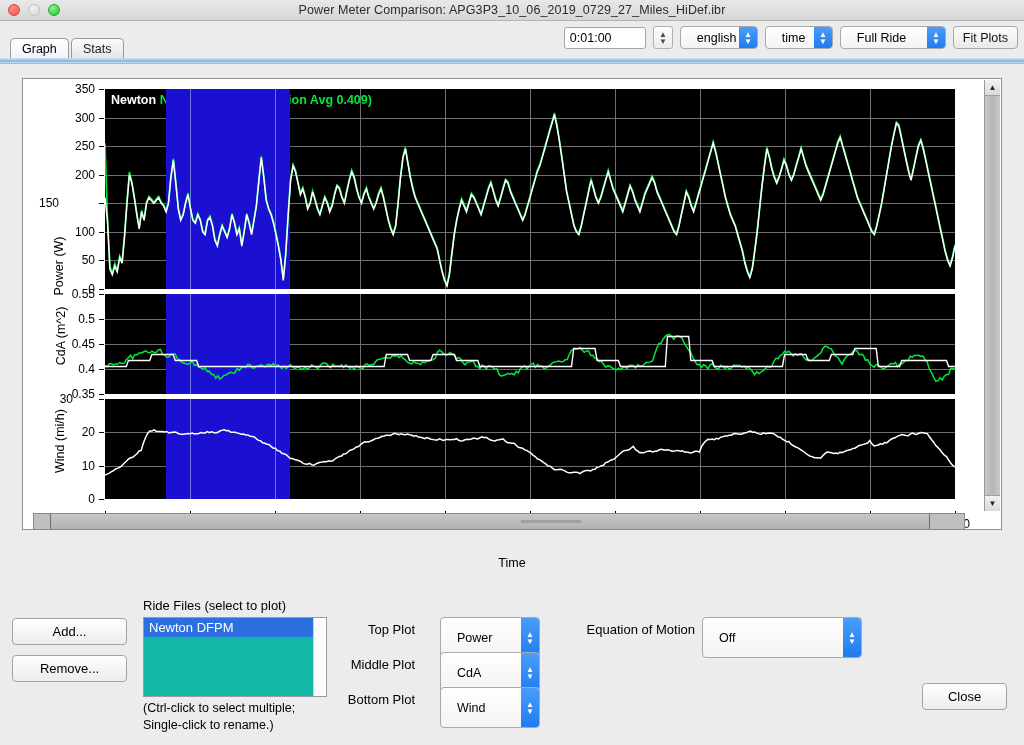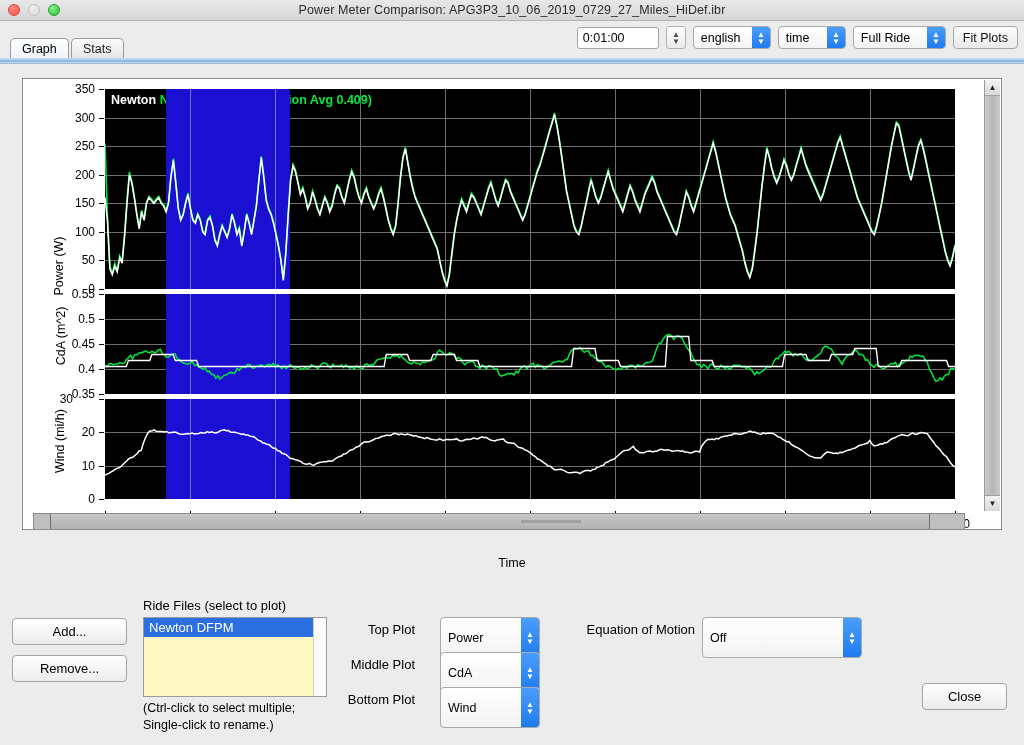--- a/index.html
+++ b/index.html
@@ -47,21 +47,21 @@
   .stepper {
     width: 20px; height: 23px; border: 1px solid #b0b0b0; border-radius: 3px;
     background: linear-gradient(to bottom,#fdfdfd,#ebebeb);
     display: flex; flex-direction: column; align-items: center; justify-content: center;
     line-height: 7px; font-size: 8px; color: #4a4a4a;
   }
   .popup {
     height: 23px; border: 1px solid #a9a9a9; border-radius: 4px;
     background: linear-gradient(to bottom,#ffffff,#f3f3f3);
     display: flex; align-items: center; position: relative; overflow: hidden;
-    padding-left: 7px; padding-right: 22px;
+    padding-left: 16px; padding-right: 22px;
     font-size: 12.5px; color: #000;
     font-family: "Liberation Sans", sans-serif;
   }
   .popup .arrows {
     position: absolute; right: 0; top: 0; width: 18px; height: 100%;
     background: linear-gradient(to bottom,#4a9dfb,#1f7bf0);
     display: flex; flex-direction: column; align-items: center; justify-content: center;
     color: #fff; font-size: 8px; line-height: 7px;
   }
   .btn {
@@ -152,21 +152,21 @@
     position: absolute; width: 115px; height: 27px;
     border: 1px solid #a4a4a4; border-radius: 4px;
     background: linear-gradient(to bottom,#ffffff,#ececec);
     font-size: 13px; color: #000;
     display: flex; align-items: center; justify-content: center;
     font-family: "Liberation Sans", sans-serif;
   }
   #list-title { position: absolute; left: 143px; top: 598px; font-size: 13px; color: #000; }
   #ride-list {
     position: absolute; left: 143px; top: 617px; width: 184px; height: 80px;
-    background: #fef9c3; border: 1px solid #9b9b9b; overflow: hidden;
+    background: #14b8a6; border: 1px solid #9b9b9b; overflow: hidden;
   }
   .list-item {
     height: 19px; line-height: 19px; padding-left: 5px;
     font-size: 13px; color: #000;
   }
   .list-item.selected { background: #2b6fe0; color: #fff; }
   #ride-list-sb {
     position: absolute; right: 0; top: 0; width: 13px; height: 100%;
     background: #fbfbfb; border-left: 1px solid #cfcfcf;
   }
@@ -209,21 +209,21 @@
           <span>▼</span>
       </span>
     </div>
     <div class="popup" style="width:68px">
       <span>time</span>
       <span class="arrows">
         <span>▲</span>
           <span>▼</span>
       </span>
     </div>
-    <div class="popup" style="width:93px">
+    <div class="popup" style="width:106px">
       <span>Full Ride</span>
       <span class="arrows">
         <span>▲</span>
           <span>▼</span>
       </span>
     </div>
     <div class="btn">Fit Plots</div>
   </div>
 </div>
 
@@ -237,21 +237,21 @@
   <div id="plot-stack">
 
     <div class="axis-label" style="left:-14px; top:180px; width:100px; text-align:center; transform:rotate(-90deg);">Power (W)</div>
     <div id="power-yticks">
         <div class="ytick" style="top: 210px; right: 871px;">0</div>
         <div class="tickmark" style="top: 210px; left: 76px;"></div>
         <div class="ytick" style="top: 181.429px; right: 871px;">50</div>
         <div class="tickmark" style="top: 181.429px; left: 76px;"></div>
         <div class="ytick" style="top: 152.857px; right: 871px;">100</div>
         <div class="tickmark" style="top: 152.857px; left: 76px;"></div>
-        <div class="ytick" style="top: 124.286px; right: 871px;">150</div>
+        <div class="ytick" style="top: 124.286px; right: 907px;">150</div>
         <div class="tickmark" style="top: 124.286px; left: 76px;"></div>
         <div class="ytick" style="top: 95.7143px; right: 871px;">200</div>
         <div class="tickmark" style="top: 95.7143px; left: 76px;"></div>
         <div class="ytick" style="top: 67.1429px; right: 871px;">250</div>
         <div class="tickmark" style="top: 67.1429px; left: 76px;"></div>
         <div class="ytick" style="top: 38.5714px; right: 871px;">300</div>
         <div class="tickmark" style="top: 38.5714px; left: 76px;"></div>
         <div class="ytick" style="top: 10px; right: 871px;">350</div>
         <div class="tickmark" style="top: 10px; left: 76px;"></div>
       </div>

